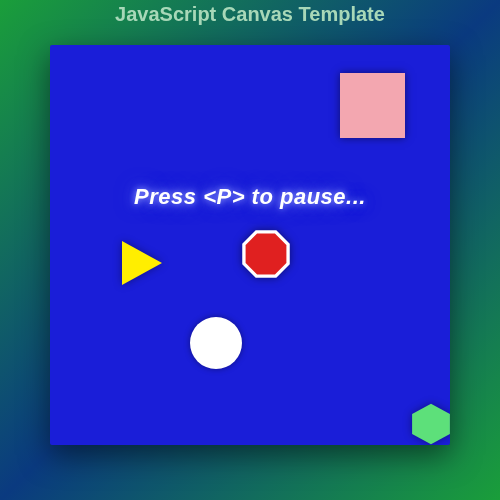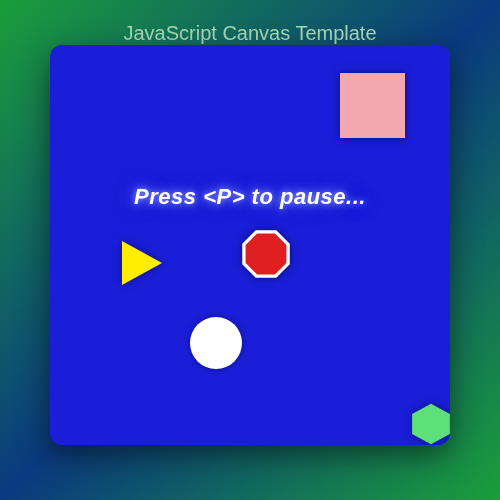--- a/index.html
+++ b/index.html
@@ -6,34 +6,34 @@
   body {
     width: 500px;
     height: 500px;
     background: linear-gradient(135deg, #1a9e3a 0%, #0a3a80 50%, #1a9e3a 100%);
     font-family: Arial, Helvetica, sans-serif;
     overflow: hidden;
     position: relative;
   }
   .title {
     text-align: center;
-    padding-top: 22px;
+    padding-top: 3px;
     color: #a8d8b8;
     font-size: 20px;
-    font-weight: normal;
+    font-weight: bold;
     white-space: nowrap;
   }
   .canvas-wrap {
     position: absolute;
     left: 50px;
     top: 45px;
     width: 400px;
     height: 400px;
     background: #1a1ed8;
-    border-radius: 12px;
+    border-radius: 2px;
     box-shadow: 0 10px 30px rgba(0,0,0,0.5);
     overflow: hidden;
   }
   .message {
     position: absolute;
     left: 50%;
     top: 38%;
     transform: translate(-50%, -50%);
     color: #ffffff;
     font-weight: 900;

